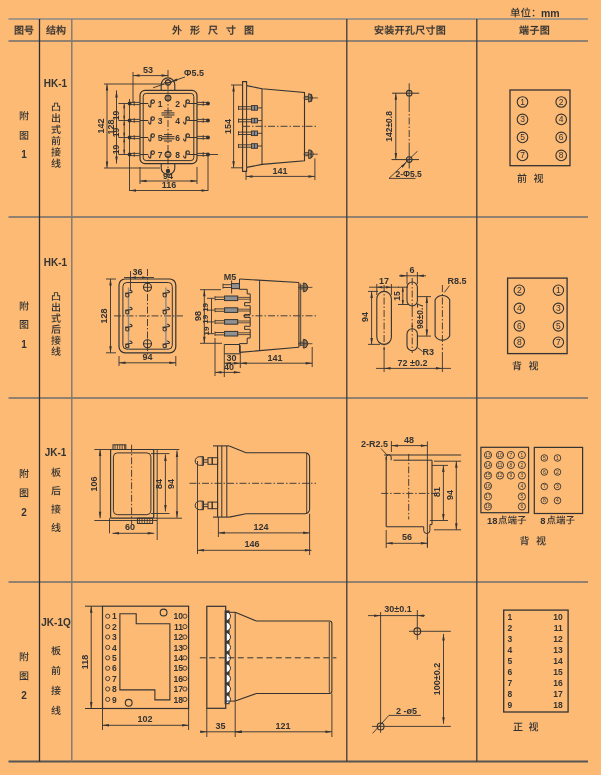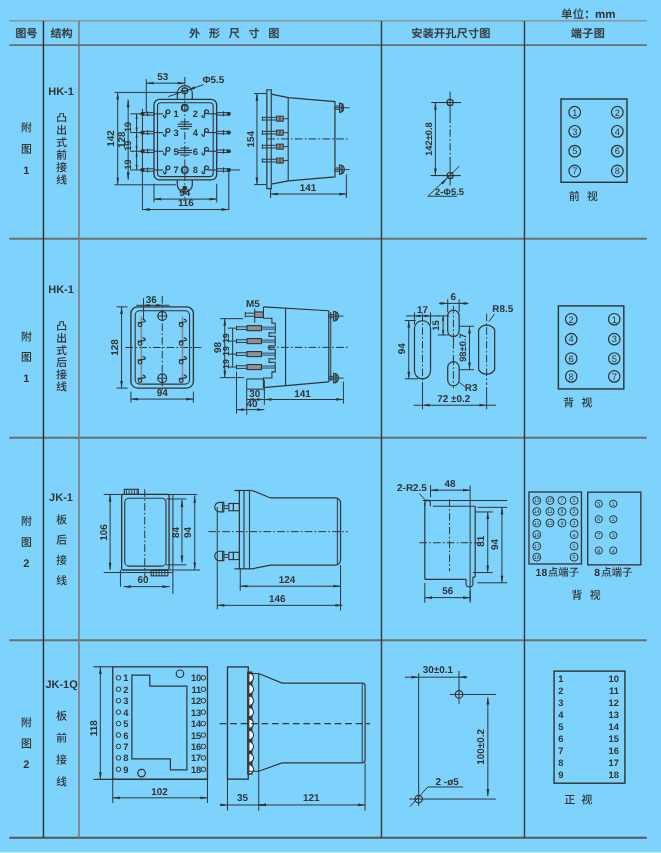--- a/index.html
+++ b/index.html
@@ -1,14 +1,14 @@
 <!DOCTYPE html>
 <html><head><meta charset="utf-8"><style>
 html,body{margin:0;padding:0;background:#fff;}
-#page{position:relative;width:601px;height:775px;background:#7dd3fc;overflow:hidden;}
+#page{position:relative;width:601px;height:775px;background:#fdba74;overflow:hidden;}
 svg{font-family:"Liberation Sans",sans-serif;}
 </style></head><body>
 <div id="page">
 <svg width="601" height="775" viewBox="0 0 601 775">
 <defs>
         <path id="g0" d="M235 430H449V340H235ZM547 430H770V340H547ZM235 594H449V504H235ZM547 594H770V504H547ZM697 839C675 788 637 721 603 672H371L414 693C394 734 348 796 308 840L227 803C260 763 296 712 318 672H143V261H449V178H51V91H449V-82H547V91H951V178H547V261H867V672H709C739 712 772 761 801 807Z"></path>
         <path id="g1" d="M366 668V576H917V668ZM429 509C458 372 485 191 493 86L587 113C576 215 546 392 515 528ZM562 832C581 782 601 715 609 673L703 700C693 742 671 805 652 855ZM326 48V-43H955V48H765C800 178 840 365 866 518L767 534C751 386 713 181 676 48ZM274 840C220 692 130 546 34 451C51 429 78 378 87 355C115 385 143 419 170 455V-83H265V604C303 671 336 743 363 813Z"></path>
         <path id="g2" d="M367 274C449 257 553 221 610 193L649 254C591 281 488 313 406 329ZM271 146C410 130 583 90 679 55L721 123C621 157 450 194 315 209ZM79 803V-85H170V-45H828V-85H922V803ZM170 39V717H828V39ZM411 707C361 629 276 553 192 505C210 491 242 463 256 448C282 465 308 485 334 507C361 480 392 455 427 432C347 397 259 370 175 354C191 337 210 300 219 277C314 300 416 336 507 384C588 342 679 309 770 290C781 311 805 344 823 361C741 375 659 399 585 430C657 478 718 535 760 600L707 632L693 628H451C465 645 478 663 489 681ZM387 557 626 556C593 525 551 496 504 470C458 496 419 525 387 557Z"></path>
         <path id="g3" d="M274 723H720V605H274ZM180 806V522H820V806ZM58 444V358H256C236 294 212 226 191 177H710C694 80 677 31 654 14C642 5 629 4 606 4C577 4 503 5 434 12C452 -14 465 -51 467 -79C536 -82 602 -82 638 -81C681 -79 709 -72 735 -49C772 -16 796 59 818 221C821 235 823 263 823 263H331L363 358H937V444Z"></path>
         <path id="g4" d="M31 62 47 -35C149 -13 285 15 414 44L406 132C269 105 127 77 31 62ZM57 423C73 431 98 437 208 449C168 394 132 351 114 334C81 298 58 274 33 269C44 244 60 197 64 178C90 192 130 202 407 251C403 272 401 308 401 334L200 302C277 386 352 486 414 587L329 640C310 604 289 569 267 535L155 526C212 605 269 705 311 801L214 841C175 727 105 606 83 575C62 543 44 522 24 517C36 491 51 444 57 423ZM631 845V715H409V624H631V489H435V398H929V489H730V624H948V715H730V845ZM460 309V-83H553V-40H811V-79H907V309ZM553 45V223H811V45Z"></path>

